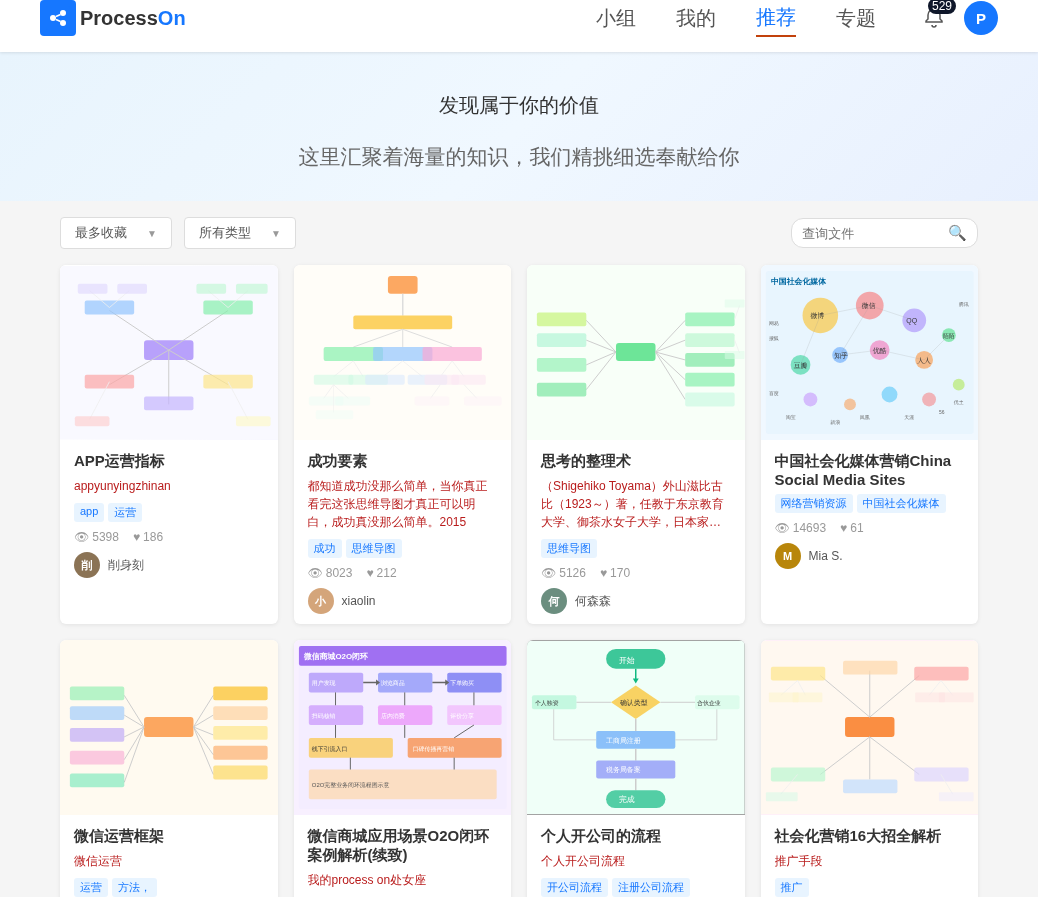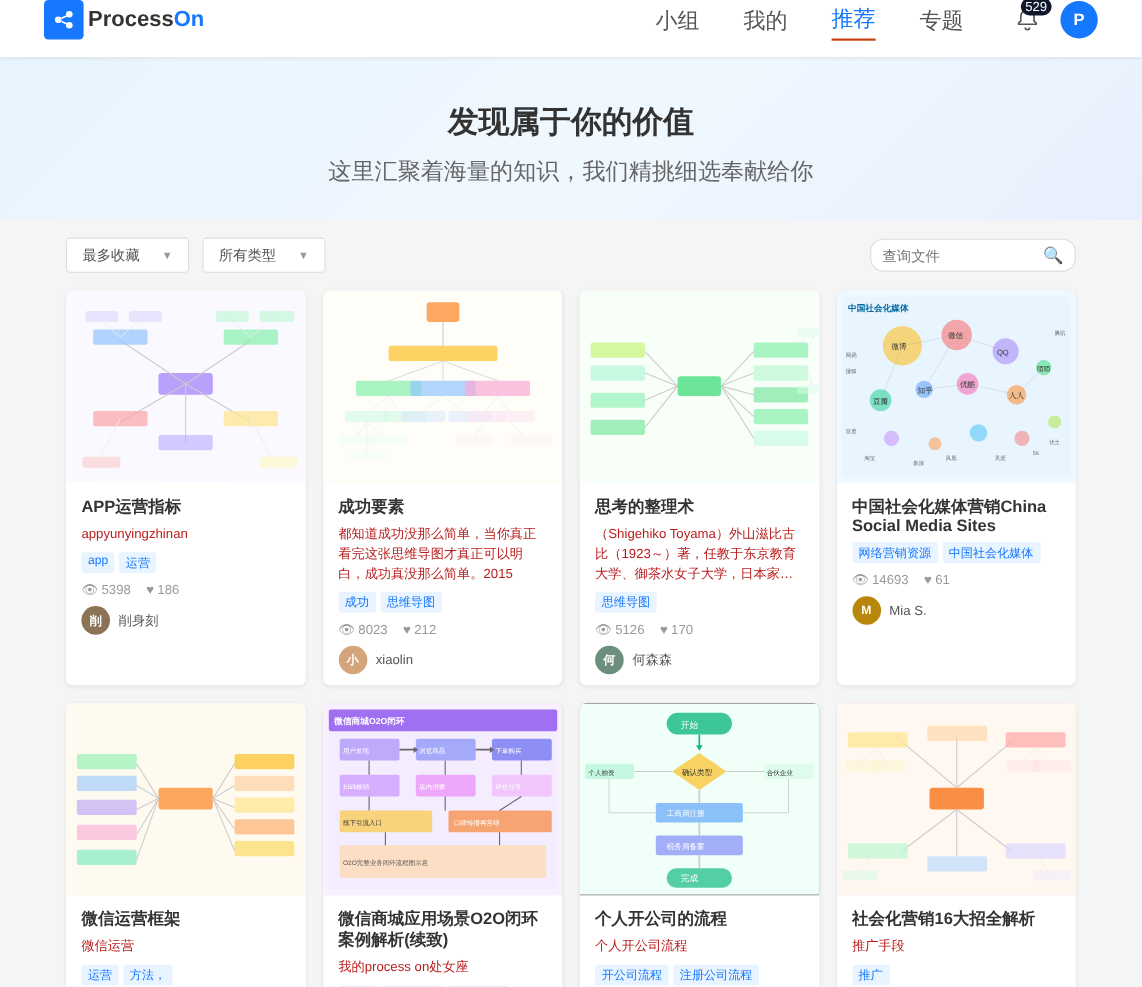--- a/index.html
+++ b/index.html
@@ -96,24 +96,24 @@
       cursor: pointer;
     }
 
     
     .hero {
       background: linear-gradient(135deg, #e8f4fd 0%, #f0f8ff 50%, #e8f0fe 100%);
       text-align: center;
       padding: 40px 20px 30px;
     }
     .hero-title {
-      font-size: 28px;
-      font-weight: 700;
+      font-size: 20px;
+      font-weight: 400;
       color: #333;
-      margin-bottom: 12px;
+      margin-bottom: 24px;
     }
     .hero-subtitle {
       font-size: 21px;
       color: #666;
     }
 
     
     .filter-bar {
       display: flex;
       align-items: center;

